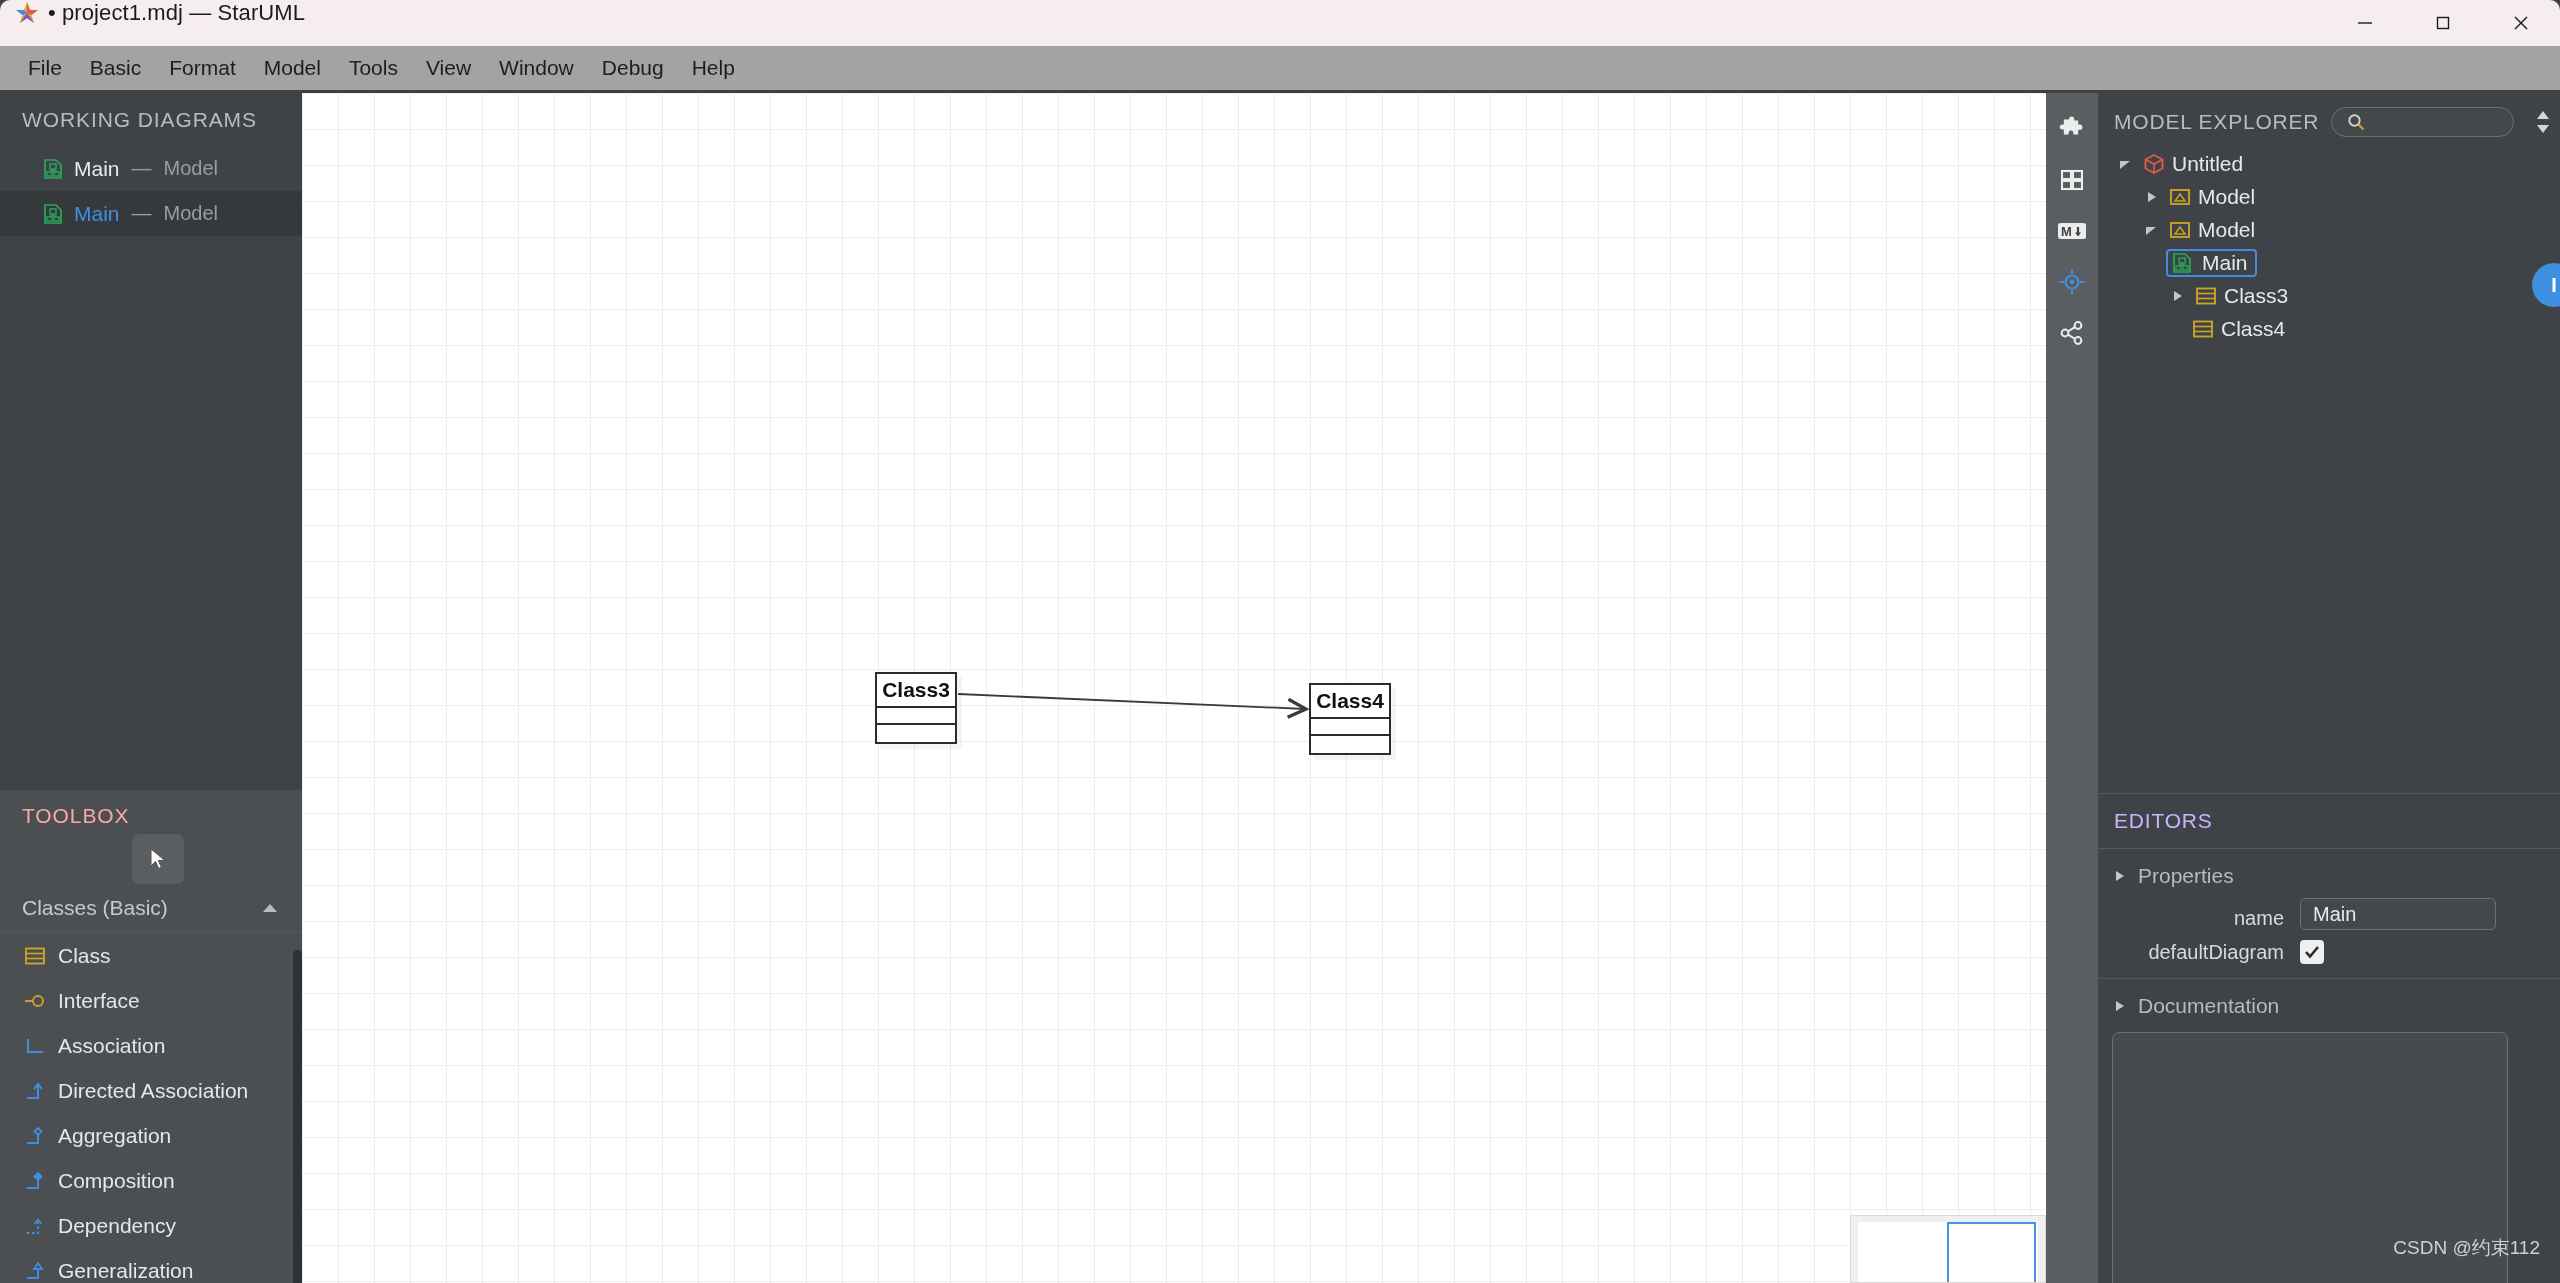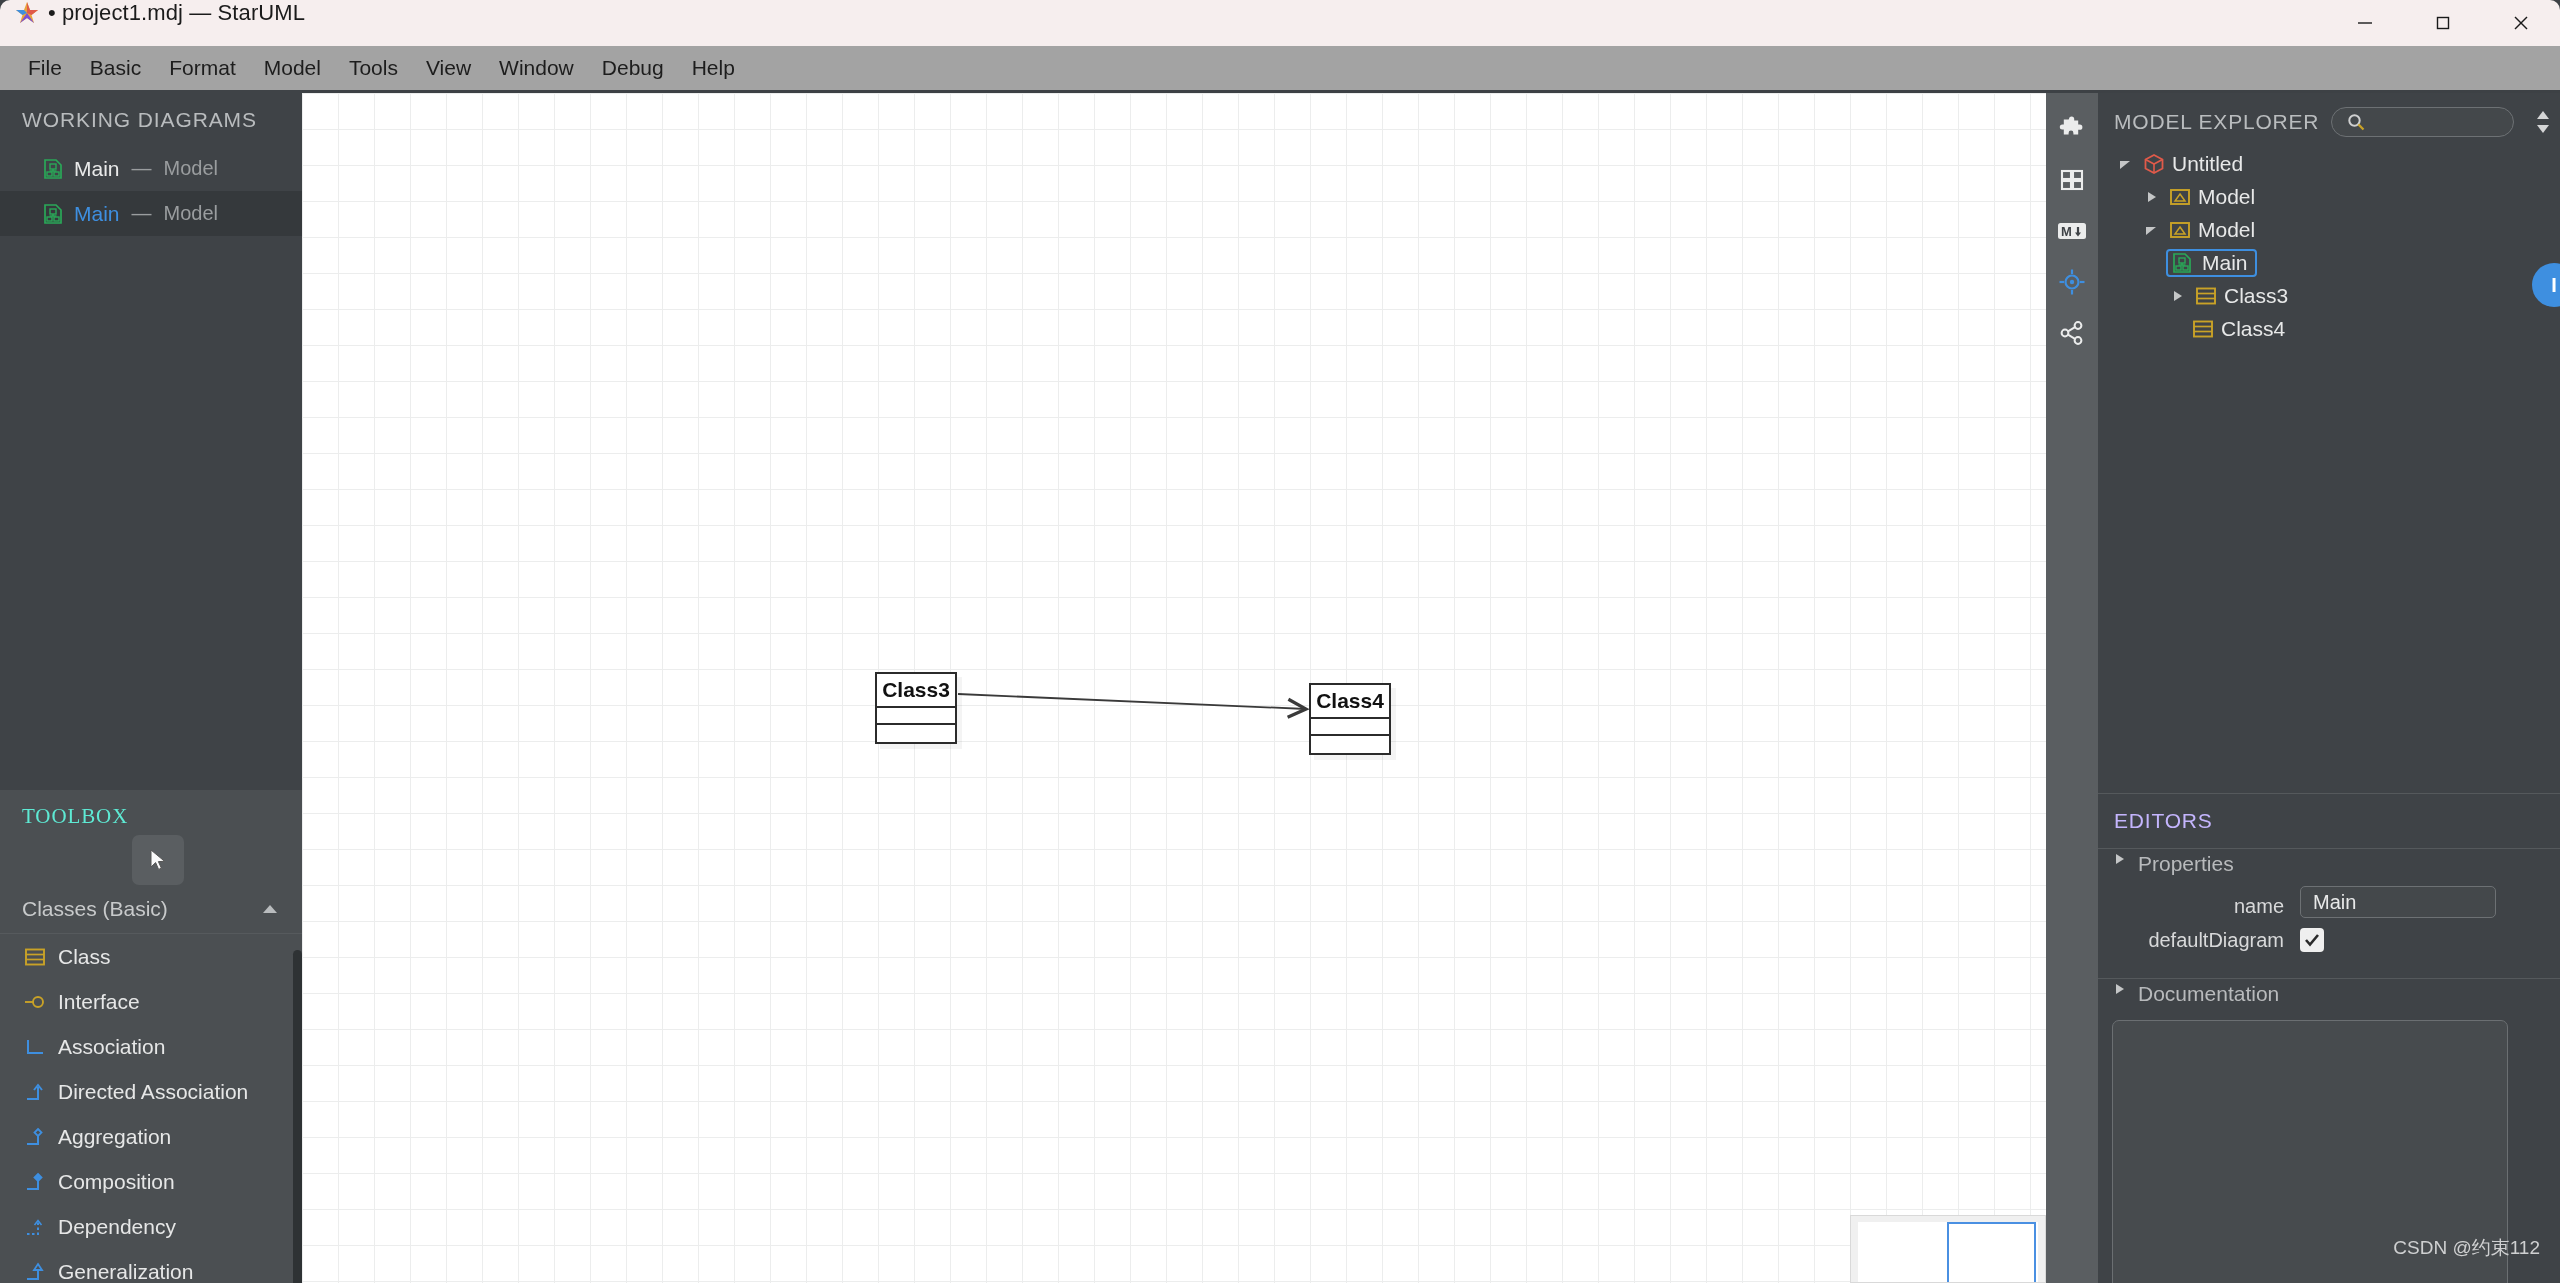--- a/index.html
+++ b/index.html
@@ -51,21 +51,21 @@
   .diag-name { font-size:21px; color:#e9eaea; }
   .diag-item.active .diag-name { color:#3e8fe0; }
   .diag-sub { font-size:20px; color:#9a9d9f; }
   .dash { font-size:20px; color:#9a9d9f; margin:0 2px; }
 
   .toolbox-wrap {
     position:absolute; left:0; top:700px; width:302px; height:583px;
     background:#4b4f52;
   }
   .tb-label {
-    font-size:21px; color:#5eead4; letter-spacing:.9px; padding:14px 0 0 22px;font-family:Liberation Serif, serif;
+    font-size:21px; color:#fca5a5; letter-spacing:.9px; padding:14px 0 0 22px;
   }
   .cursor-btn {
     width:52px; height:50px; margin:6px 0 0 132px; border-radius:7px;
     background:#5a5e61; display:flex; align-items:center; justify-content:center;
   }
   .group-hdr {
     display:flex; align-items:center; justify-content:space-between;
     padding:12px 24px 12px 22px; font-size:21px; color:#c8cacb;
     border-bottom:1px solid #565a5d;
   }
@@ -145,21 +145,21 @@
 
   .blue-badge {
     position:absolute; right:-16px; top:170px; width:44px; height:44px;
     border-radius:50%; background:#3e8fe0; display:flex;
     align-items:center; justify-content:center; color:#fff;
     font-size:20px; font-weight:bold;
   }
 
   .ed-divider { position:absolute; left:0; width:462px; height:1px; background:#55595c; }
   .ed-title { font-size:21px; color:#c4b5fd; letter-spacing:.8px; padding:16px 0 0 16px; }
-  .ed-sec { display:flex; gap:12px; padding:4px 0 0 14px; }
+  .ed-sec { display:flex; align-items:center; gap:12px; padding:16px 0 0 14px; }
   .ed-sec .secname { font-size:21px; color:#b8babc; }
   .prop-row { display:flex; align-items:flex-end; padding:10px 0 0 12px; }
   .prop-label { width:190px; text-align:right; padding-right:16px; font-size:20px; color:#d8d9da; }
   .prop-input {
     width:196px; height:32px; border:1px solid #6d7174; border-radius:5px;
     background:#44484b; display:flex; align-items:center; padding-left:12px;
     font-size:20px; color:#e8e9e9;
   }
   .chk {
     width:24px; height:24px; border-radius:4px; background:#efefef;

